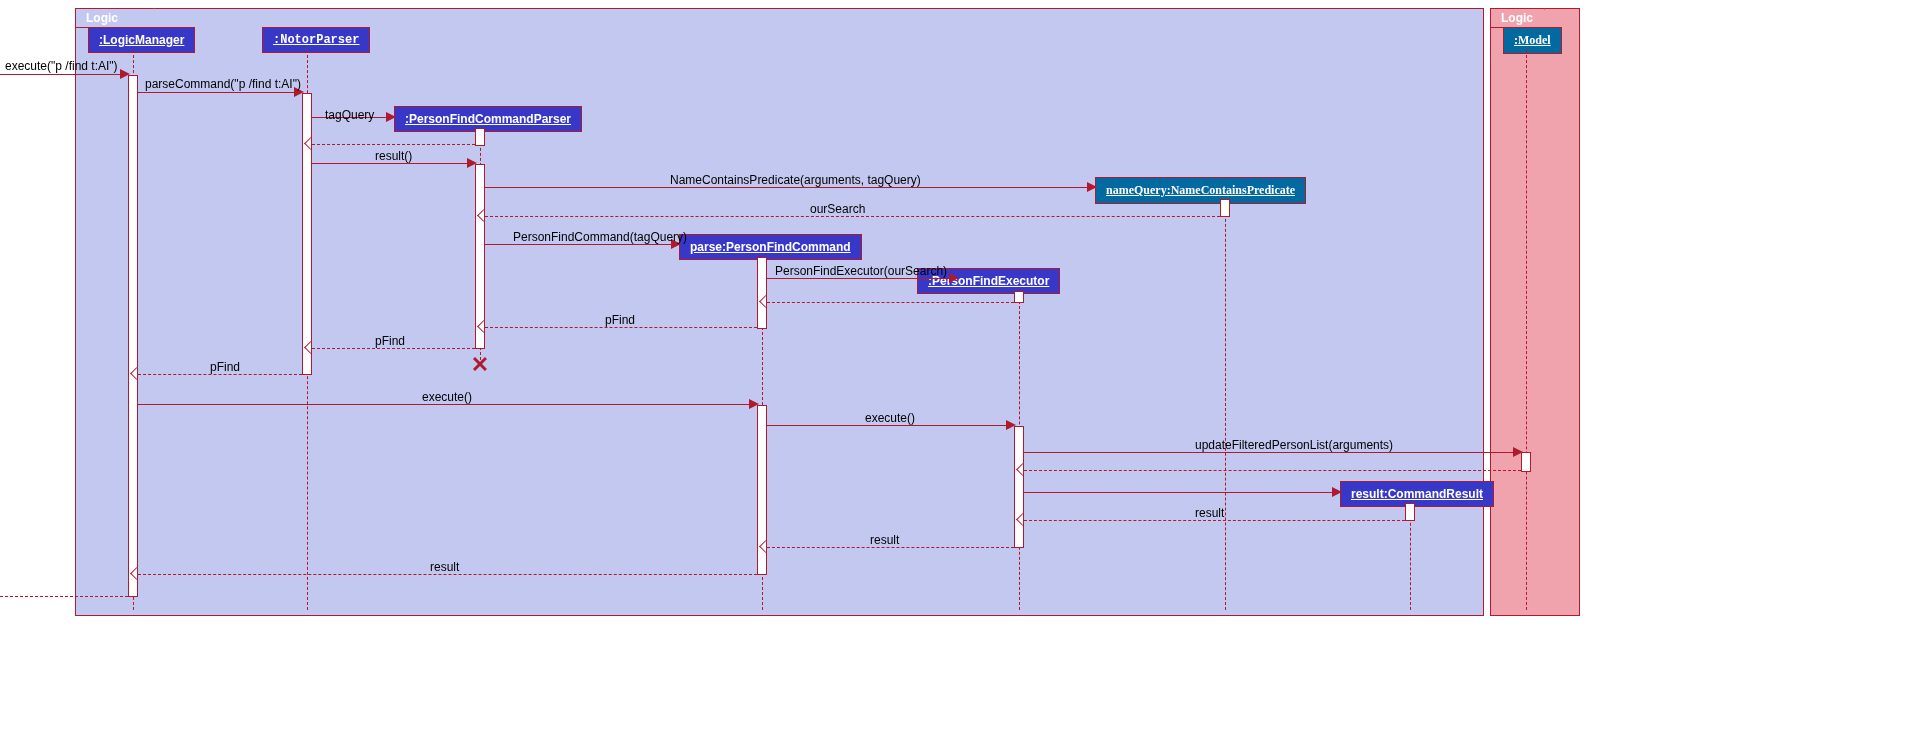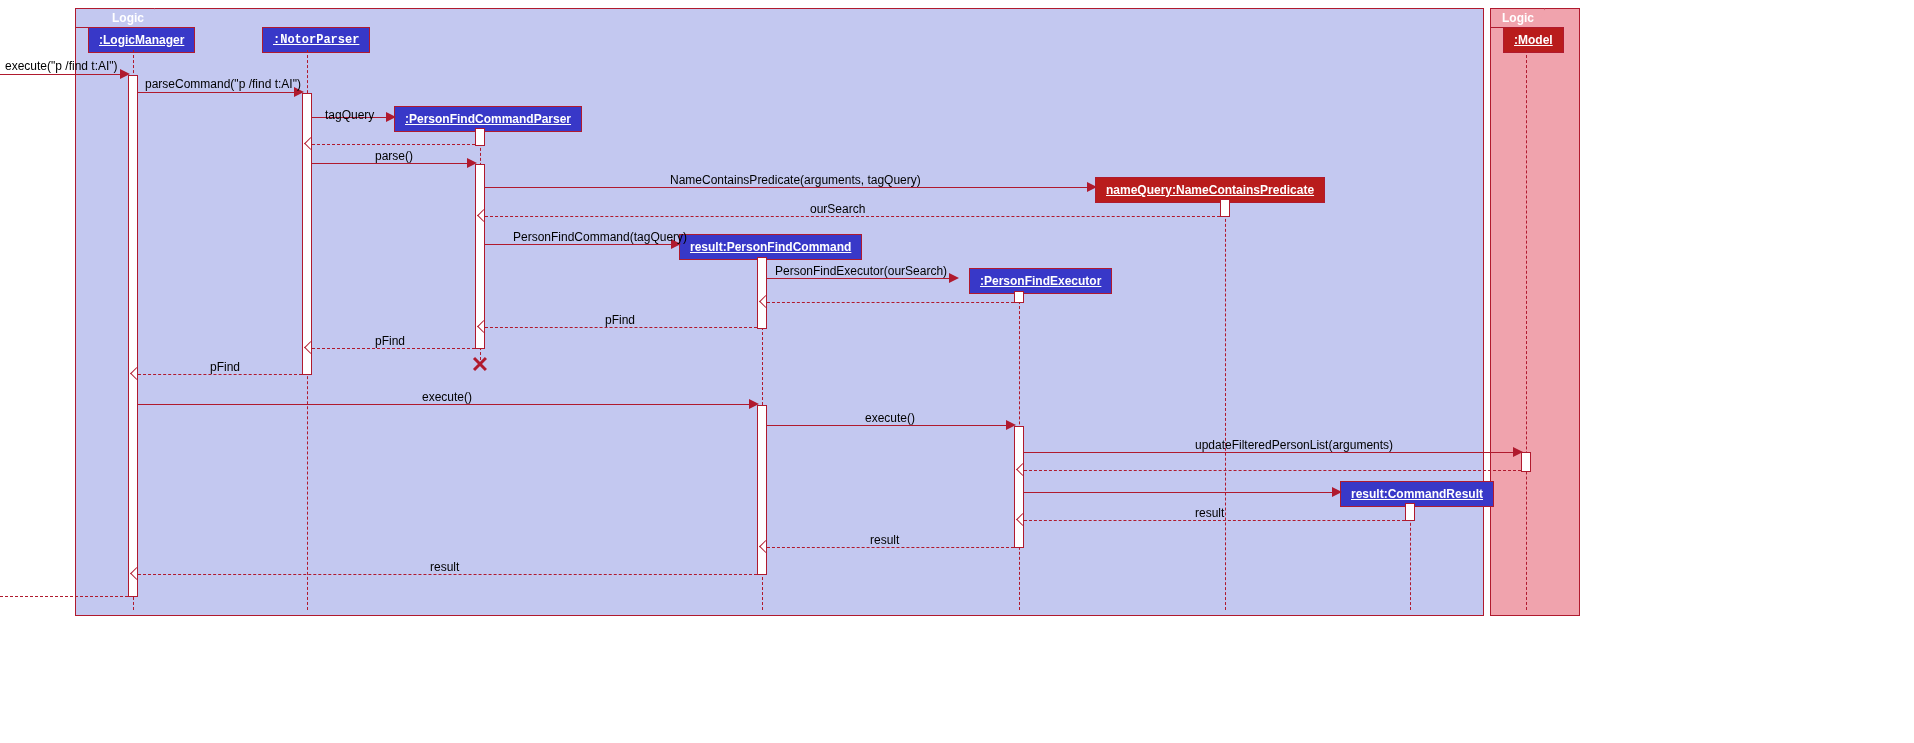--- a/index.html
+++ b/index.html
@@ -7,21 +7,20 @@
       font-family: sans-serif;
       font-size: 12px;
       background: #fff;
       width: 1914px;
       height: 743px;
       position: relative;
     }
     .frame {
       position: absolute;
       border: 1.5px solid;
-      text-align: right;
     }
     .frame-label {
       position: absolute;
       top: -1px;
       left: -1px;
       padding: 2px 10px;
       font-weight: bold;
       border: 1.5px solid;
       clip-path: polygon(0 0, 100% 0, 85% 100%, 0 100%);
     }
@@ -59,21 +58,22 @@
       color: #fff;
       border: 1.5px solid #b01a2e;
       padding: 5px 10px;
       text-align: center;
       text-decoration: underline;
       font-weight: bold;
       font-size: 12px;
       white-space: nowrap;
     }
     .box.red {
-      background: #b91c1c;
+      background: #0369a1;
+      font-family: Liberation Serif, serif;
     }
     .lifeline {
       position: absolute;
       border-left: 1.5px dashed #b01a2e;
       width: 0;
     }
     .activation {
       position: absolute;
       width: 10px;
       background: #fff;
@@ -135,22 +135,22 @@
   <div class="frame-label">Logic</div>
 </div>
 <div class="frame model-frame">
   <div class="frame-label">Logic</div>
 </div>
 
 <div class="box" style="left:88px;top:27px;">:LogicManager</div>
 <div class="box" style="left:262px;top:27px;font-family:Liberation Mono, monospace;">:NotorParser</div>
 <div class="box" style="left:394px;top:106px;">:PersonFindCommandParser</div>
 <div class="box red" style="left:1095px;top:177px;">nameQuery:NameContainsPredicate</div>
-<div class="box" style="left:679px;top:234px;">result:PersonFindCommand</div>
-<div class="box" style="left:969px;top:268px;">:PersonFindExecutor</div>
+<div class="box" style="left:679px;top:234px;">parse:PersonFindCommand</div>
+<div class="box" style="left:917px;top:268px;">:PersonFindExecutor</div>
 <div class="box" style="left:1340px;top:481px;">result:CommandResult</div>
 <div class="box red" style="left:1503px;top:27px;">:Model</div>
 
 <div class="lifeline" style="left:133px;top:50px;height:560px;"></div>
 <div class="lifeline" style="left:307px;top:50px;height:560px;"></div>
 <div class="lifeline" style="left:480px;top:128px;height:237px;"></div>
 <div class="lifeline" style="left:762px;top:257px;height:353px;"></div>
 <div class="lifeline" style="left:1019px;top:291px;height:319px;"></div>
 <div class="lifeline" style="left:1225px;top:199px;height:411px;"></div>
 <div class="lifeline" style="left:1410px;top:503px;height:107px;"></div>
@@ -178,21 +178,21 @@
 
 <div class="arrow-line" style="left:312px;top:117px;width:82px;"></div>
 <div class="arrow-head-right" style="left:386px;top:112px;"></div>
 <div class="msg-label" style="left:325px;top:108px;">tagQuery</div>
 
 <div class="arrow-line dashed" style="left:312px;top:144px;width:163px;"></div>
 <div class="arrow-head-left open" style="left:312px;top:139px;"></div>
 
 <div class="arrow-line" style="left:312px;top:163px;width:163px;"></div>
 <div class="arrow-head-right" style="left:467px;top:158px;"></div>
-<div class="msg-label" style="left:375px;top:149px;">parse()</div>
+<div class="msg-label" style="left:375px;top:149px;">result()</div>
 
 <div class="arrow-line" style="left:485px;top:187px;width:610px;"></div>
 <div class="arrow-head-right" style="left:1087px;top:182px;"></div>
 <div class="msg-label" style="left:670px;top:173px;">NameContainsPredicate(arguments, tagQuery)</div>
 
 <div class="arrow-line dashed" style="left:485px;top:216px;width:735px;"></div>
 <div class="arrow-head-left open" style="left:485px;top:211px;"></div>
 <div class="msg-label" style="left:810px;top:202px;">ourSearch</div>
 
 <div class="arrow-line" style="left:485px;top:244px;width:194px;"></div>

